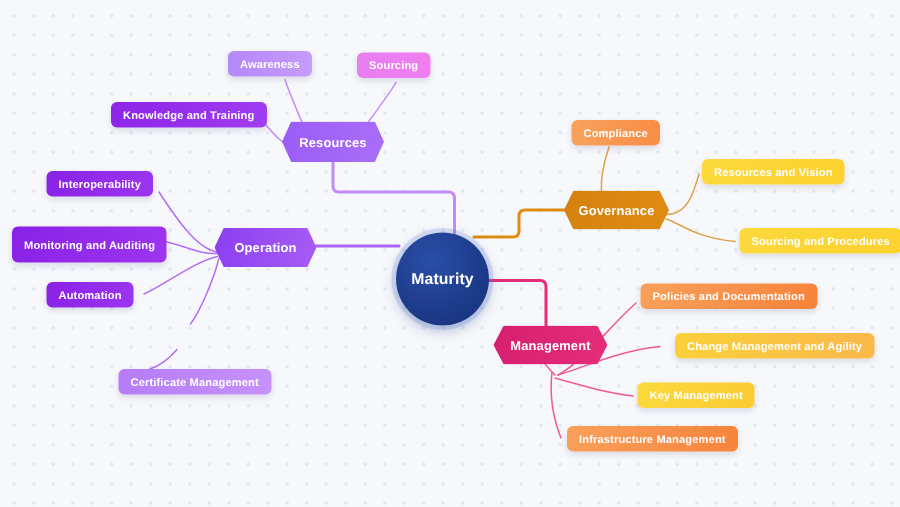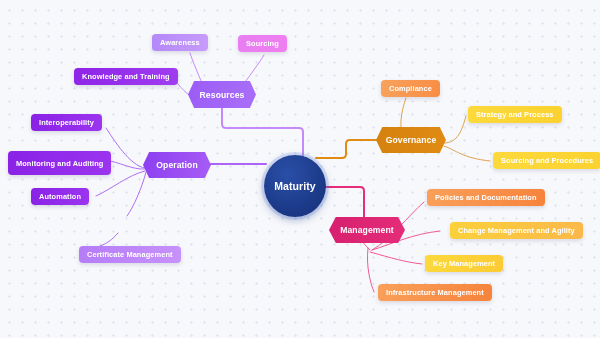--- a/index.html
+++ b/index.html
@@ -159,21 +159,21 @@
     <span>Certificate Management</span>
   </div>
 
   <div class="node hex hex-governance" style="left:376px; top:127px; width:70px; height:26px;">
     <span>Governance</span>
   </div>
   <div class="node leaf lf-compliance" style="left:381px; top:80px; height:17px;">
     <span>Compliance</span>
   </div>
   <div class="node leaf lf-strategy" style="left:468px; top:106px; height:17px;">
-    <span>Strategy and Process</span>
+    <span>Resources and Vision</span>
   </div>
   <div class="node leaf lf-process" style="left:493px; top:152px; height:17px;">
     <span>Sourcing and Procedures</span>
   </div>
 
   <div class="node hex hex-management" style="left:329px; top:217px; width:76px; height:26px;">
     <span>Management</span>
   </div>
   <div class="node leaf lf-change" style="left:450px; top:222px; height:17px;">
     <span>Change Management and Agility</span>

